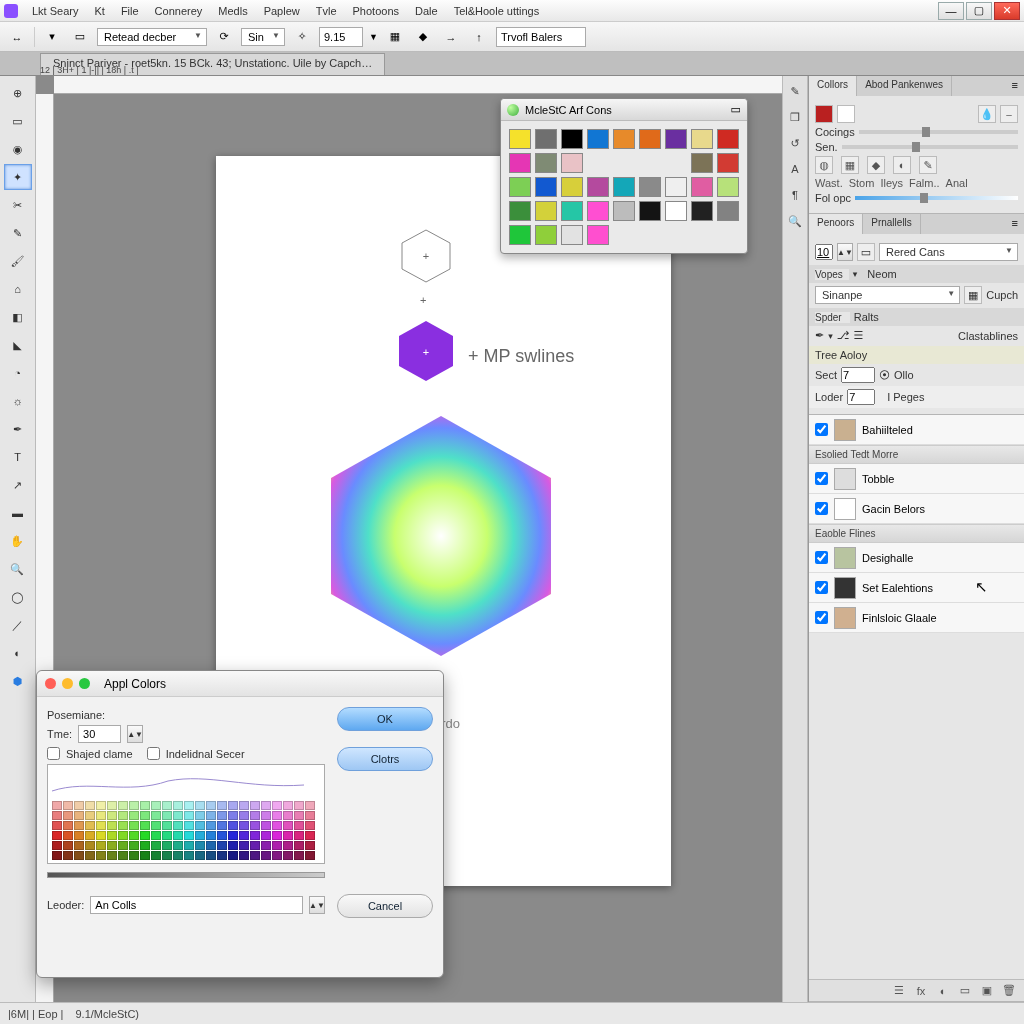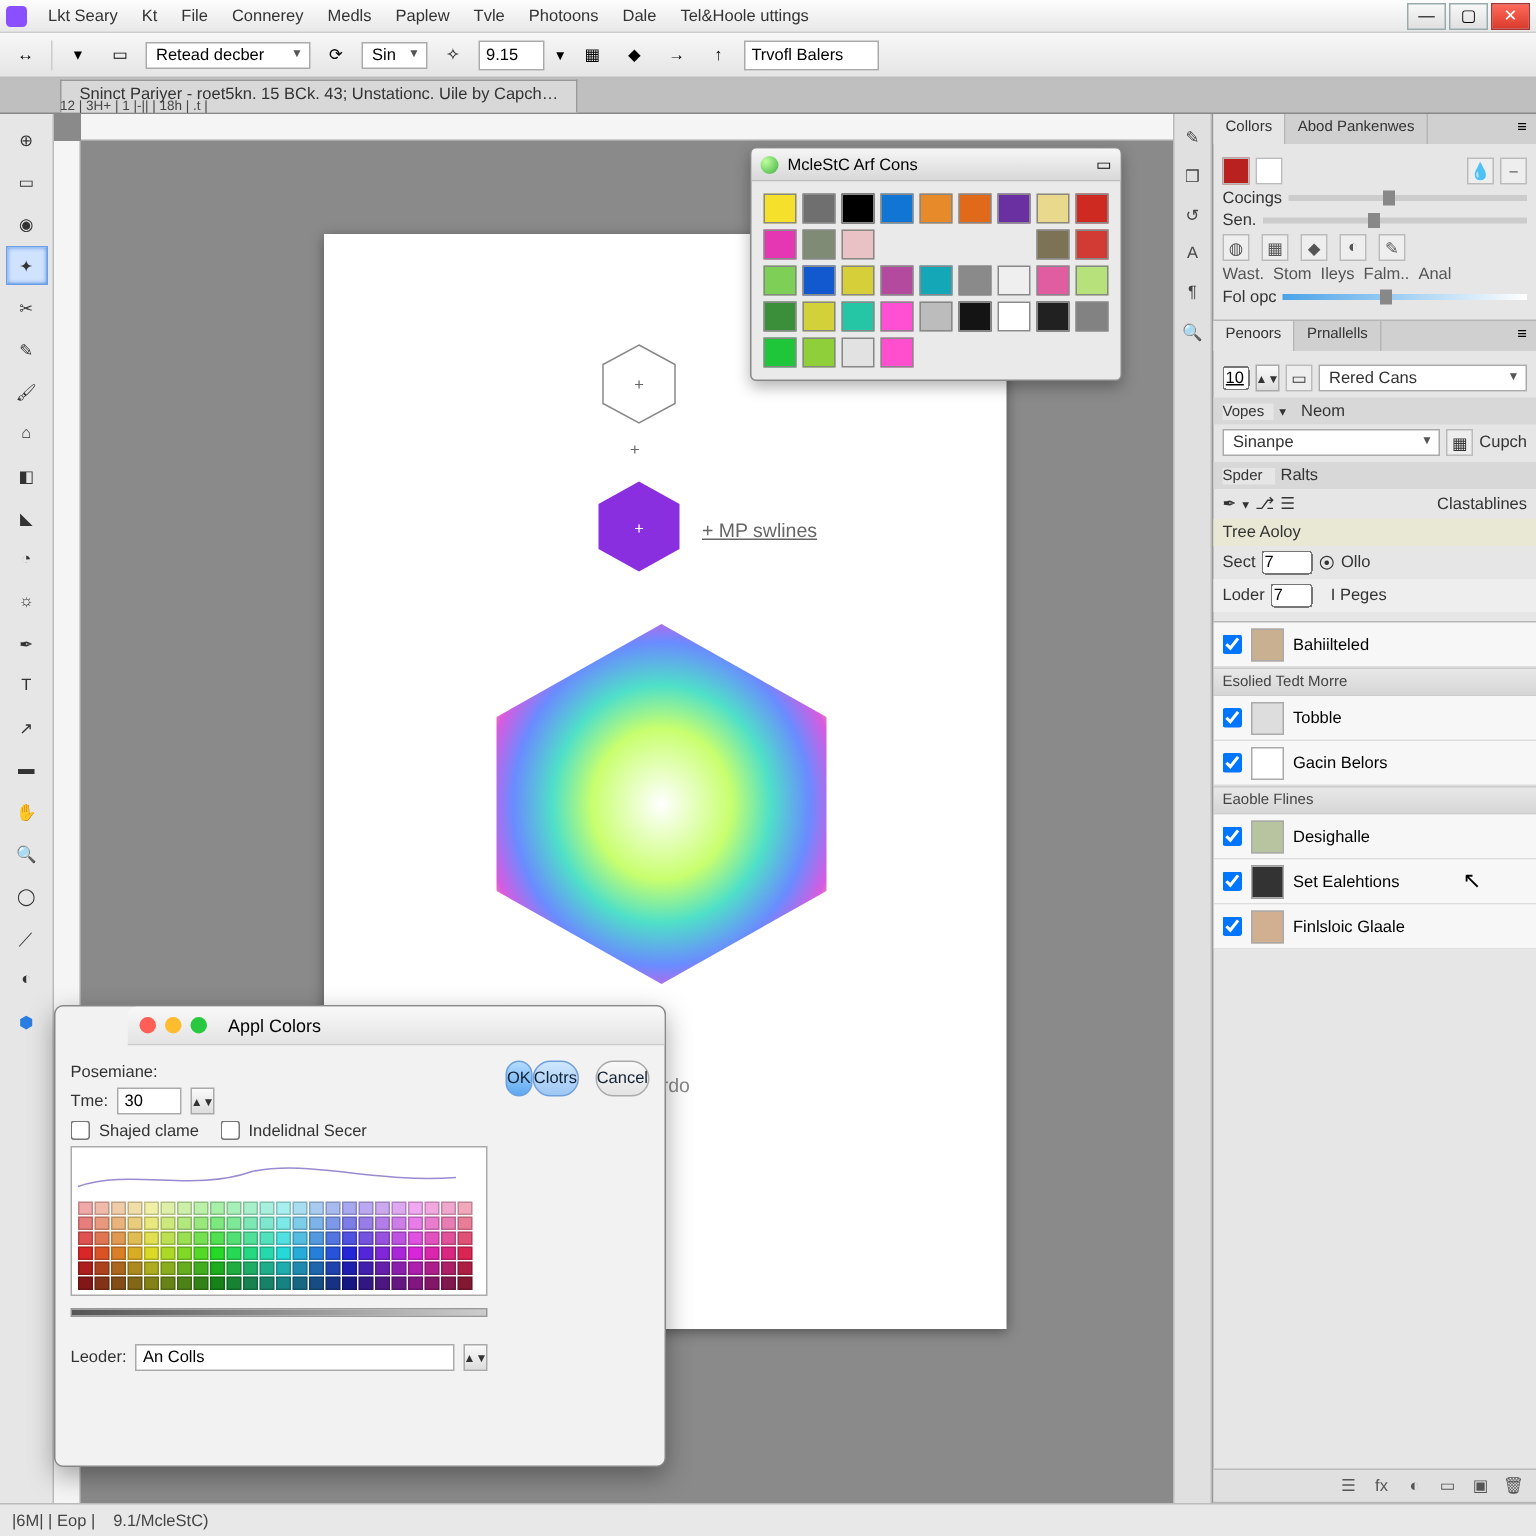--- a/index.html
+++ b/index.html
@@ -65,27 +65,27 @@
 
 .swatch-float { position:absolute; left:500px; top:98px; width:248px; background:#eaeaea; border:1px solid #888; box-shadow:0 4px 10px rgba(0,0,0,.3); border-radius:4px; }
 .swatch-float .titlebar2 { height:22px; background:linear-gradient(#f6f6f6,#d8d8d8); border-bottom:1px solid #bbb; display:flex; align-items:center; padding:0 6px; gap:6px; border-radius:4px 4px 0 0;}
 .swatch-float .titlebar2 .dot { width:12px; height:12px; border-radius:50%; background: radial-gradient(circle at 30% 30%, #bfffa0, #3fae3f); }
 .swatch-grid { display:flex; flex-wrap:wrap; gap:4px; padding:8px; }
 .swatch { width:22px; height:20px; border:1px solid #888; }
 .swatch-float .footer { display:flex; align-items:center; gap:6px; padding:4px 8px 8px; }
 
 
 .appl-dialog { position:absolute; left:36px; top:670px; width:408px; height:308px; background:#f2f2f2; border:1px solid #888; border-radius:6px; box-shadow:0 6px 18px rgba(0,0,0,.35); }
-.appl-dialog .dlg-title { height:26px; background:linear-gradient(#f9f9f9,#e3e3e3); border-bottom:1px solid #ccc; display:flex; align-items:center; padding:0 8px; border-radius:6px 6px 0 0;margin-left:48px; }
+.appl-dialog .dlg-title { height:26px; background:linear-gradient(#f9f9f9,#e3e3e3); border-bottom:1px solid #ccc; display:flex; align-items:center; padding:0 8px; border-radius:6px 6px 0 0; }
 .traffic { display:flex; gap:6px; margin-right:14px; }
 .traffic span { width:11px; height:11px; border-radius:50%; }
 .traffic .r{background:#ff5f57;} .traffic .y{background:#febc2e;} .traffic .g{background:#28c840;}
 .dlg-body { padding:8px 10px; display:flex; gap:12px; }
 .dlg-left { flex:1; }
-.dlg-right { width:96px; display:flex; gap:0; padding-top:2px;}
+.dlg-right { width:96px; display:flex; flex-direction:column; gap:16px; padding-top:2px;}
 .aqua-btn { height:24px; border:1px solid #6fa0db; border-radius:12px; background:linear-gradient(#cfe6ff,#9ec7f4); color:#123; font-size:11px; display:flex; align-items:center; justify-content:center; }
 .aqua-btn.primary { background:linear-gradient(#b3dcff,#5ea8f0); }
 .field-row { display:flex; align-items:center; gap:6px; margin:4px 0; font-size:11px; color:#333; }
 .field-row input[type=text] { height:18px; border:1px solid #aaa; padding:0 4px; }
 .stepper { width:16px; height:18px; border:1px solid #aaa; background:linear-gradient(#fafafa,#ddd); font-size:8px; display:flex; align-items:center; justify-content:center;}
 .color-plate { width:100%; height:100px; margin-top:4px; border:1px solid #aaa; background:#fff; position:relative; }
 .full-swatches { display:grid; grid-template-columns: repeat(24, 10px); grid-auto-rows:9px; gap:1px; }
 .full-swatches div { border:1px solid rgba(0,0,0,.2); }
 
 .dropdown { border:1px solid #aaa; background:#fff; padding:2px 18px 2px 6px; position:relative; }
@@ -183,21 +183,21 @@
           </svg>
       </div>
       <div style="position:absolute; left:204px; top:138px; color:#666;">+</div>
 
       <div class="hex" style="left:175px; top:160px;">
         <svg width="70" height="70">
             <polygon points="35,5 62,20 62,50 35,65 8,50 8,20" fill="#8a2fe0"></polygon>
             <text x="35" y="40" text-anchor="middle" font-size="12" fill="#fff">+</text>
           </svg>
       </div>
-      <div style="position:absolute; left:252px; top:190px; color:#666; font-size:13px;text-decoration:underline;">+ MP swlines</div>
+      <div style="position:absolute; left:252px; top:190px; color:#666; font-size:18px;">+ MP swlines</div>
 
       <div class="hex" style="left:95px; top:250px;">
         <svg width="260" height="260">
           <defs>
             <radialGradient id="rg" cx="50%" cy="50%" r="60%">
               <stop offset="0%" stop-color="#ffffff"></stop>
               <stop offset="35%" stop-color="#c8ff6e"></stop>
               <stop offset="55%" stop-color="#4fe0c8"></stop>
               <stop offset="75%" stop-color="#6a8bff"></stop>
               <stop offset="90%" stop-color="#d95ae0"></stop>

